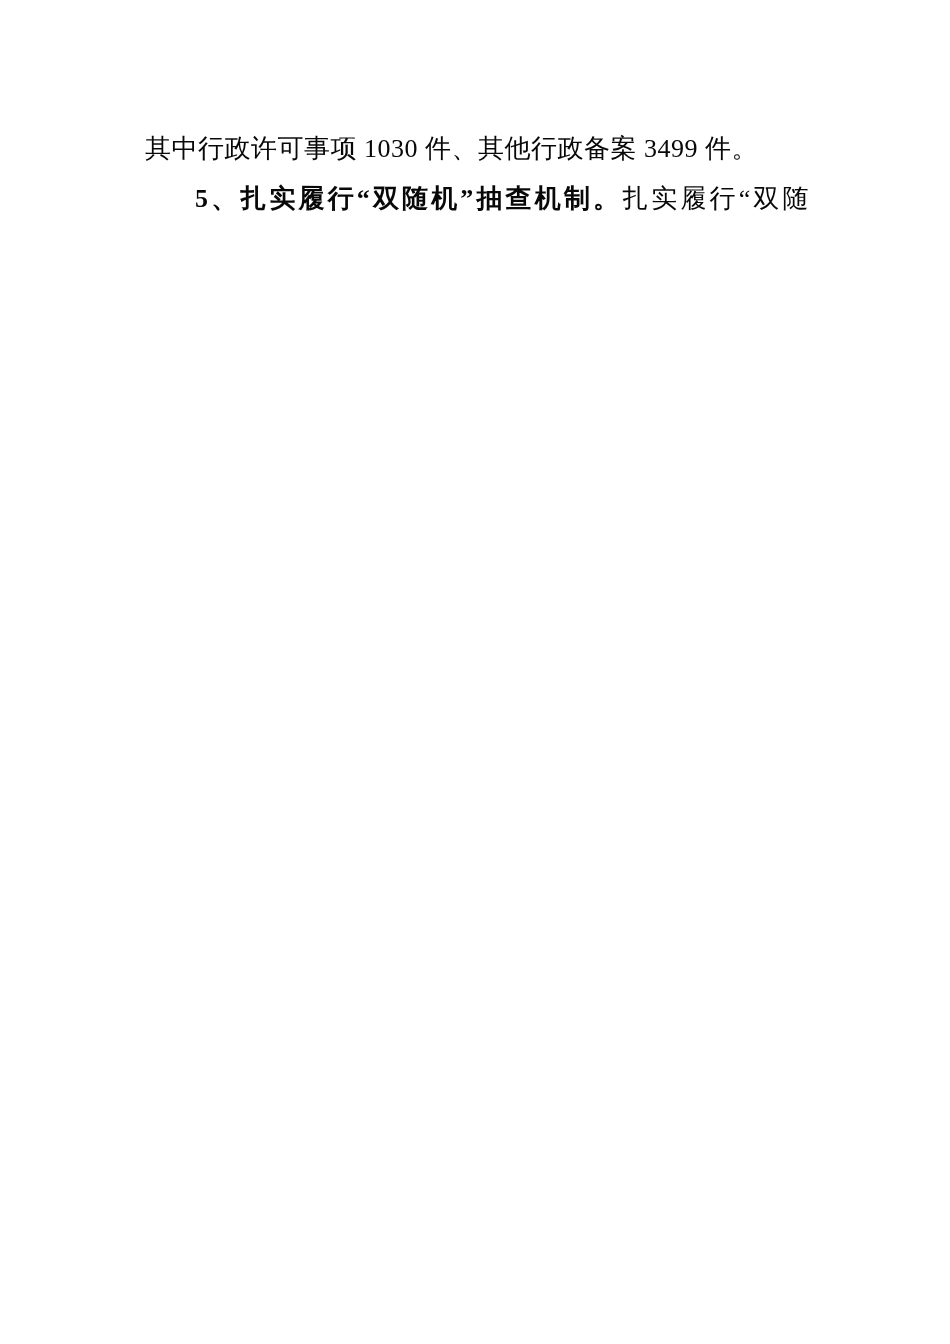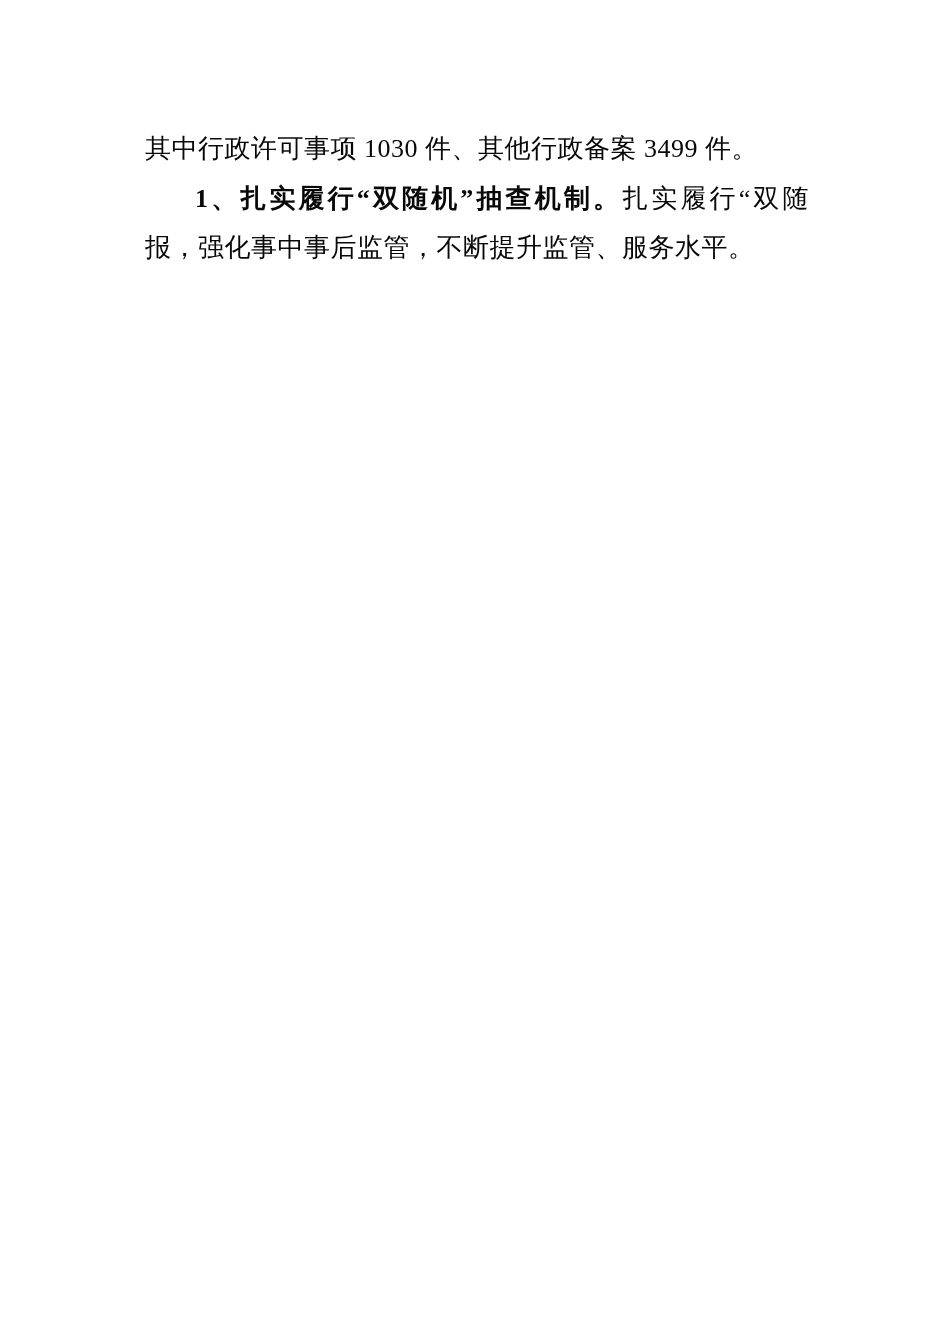--- a/index.html
+++ b/index.html
@@ -56,23 +56,20 @@
 <body>
 
 <div class="page">
   <div class="text-block">
 
     <p class="line">
       <span class="run">其中行政许可事项 1030 件、其他行政备案 3499 件。</span>
     </p>
 
     <p class="line justified indent">
-      <span class="run bold">1、扎实履行“双随机”抽查机制。</span><span class="run">扎实履行“双随</span>
+      <span class="run bold">5、扎实履行“双随机”抽查机制。</span><span class="run">扎实履行“双随</span>
     </p>
 
 
 
-    <p class="line">
-      <span class="run">报，强化事中事后监管，不断提升监管、服务水平。</span>
-    </p>
 
   </div>
 </div>
 
 </body></html>

